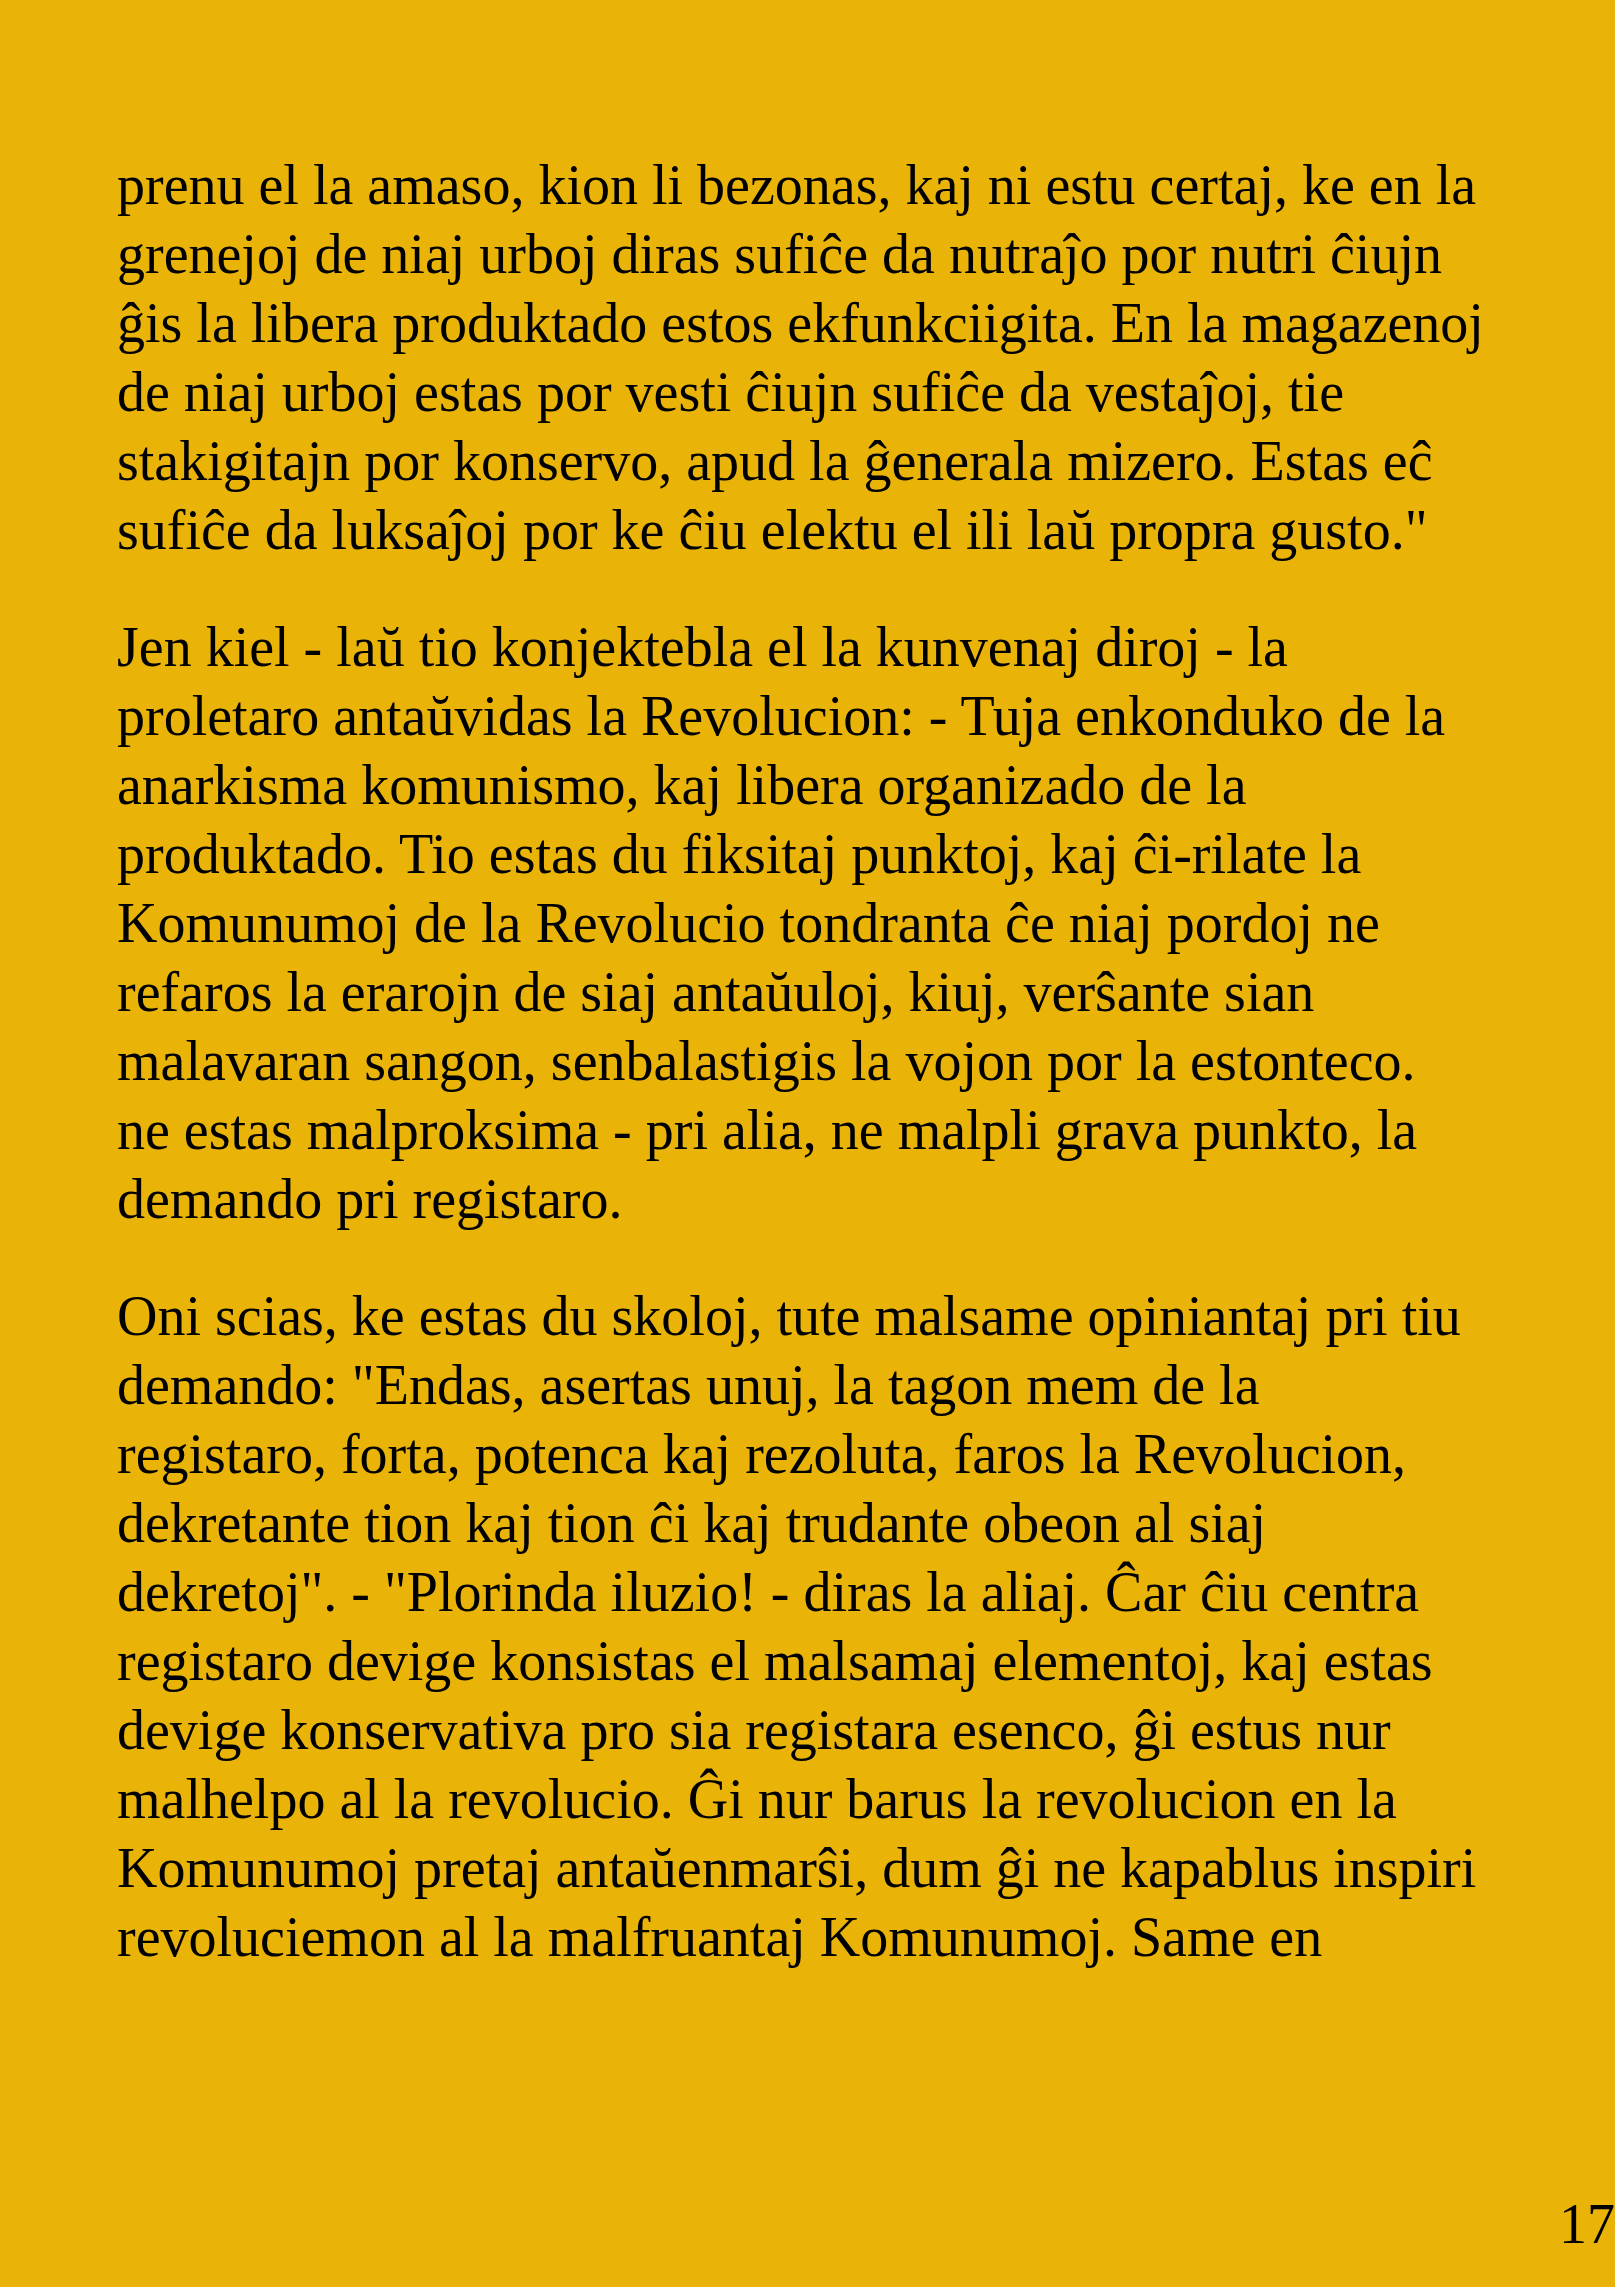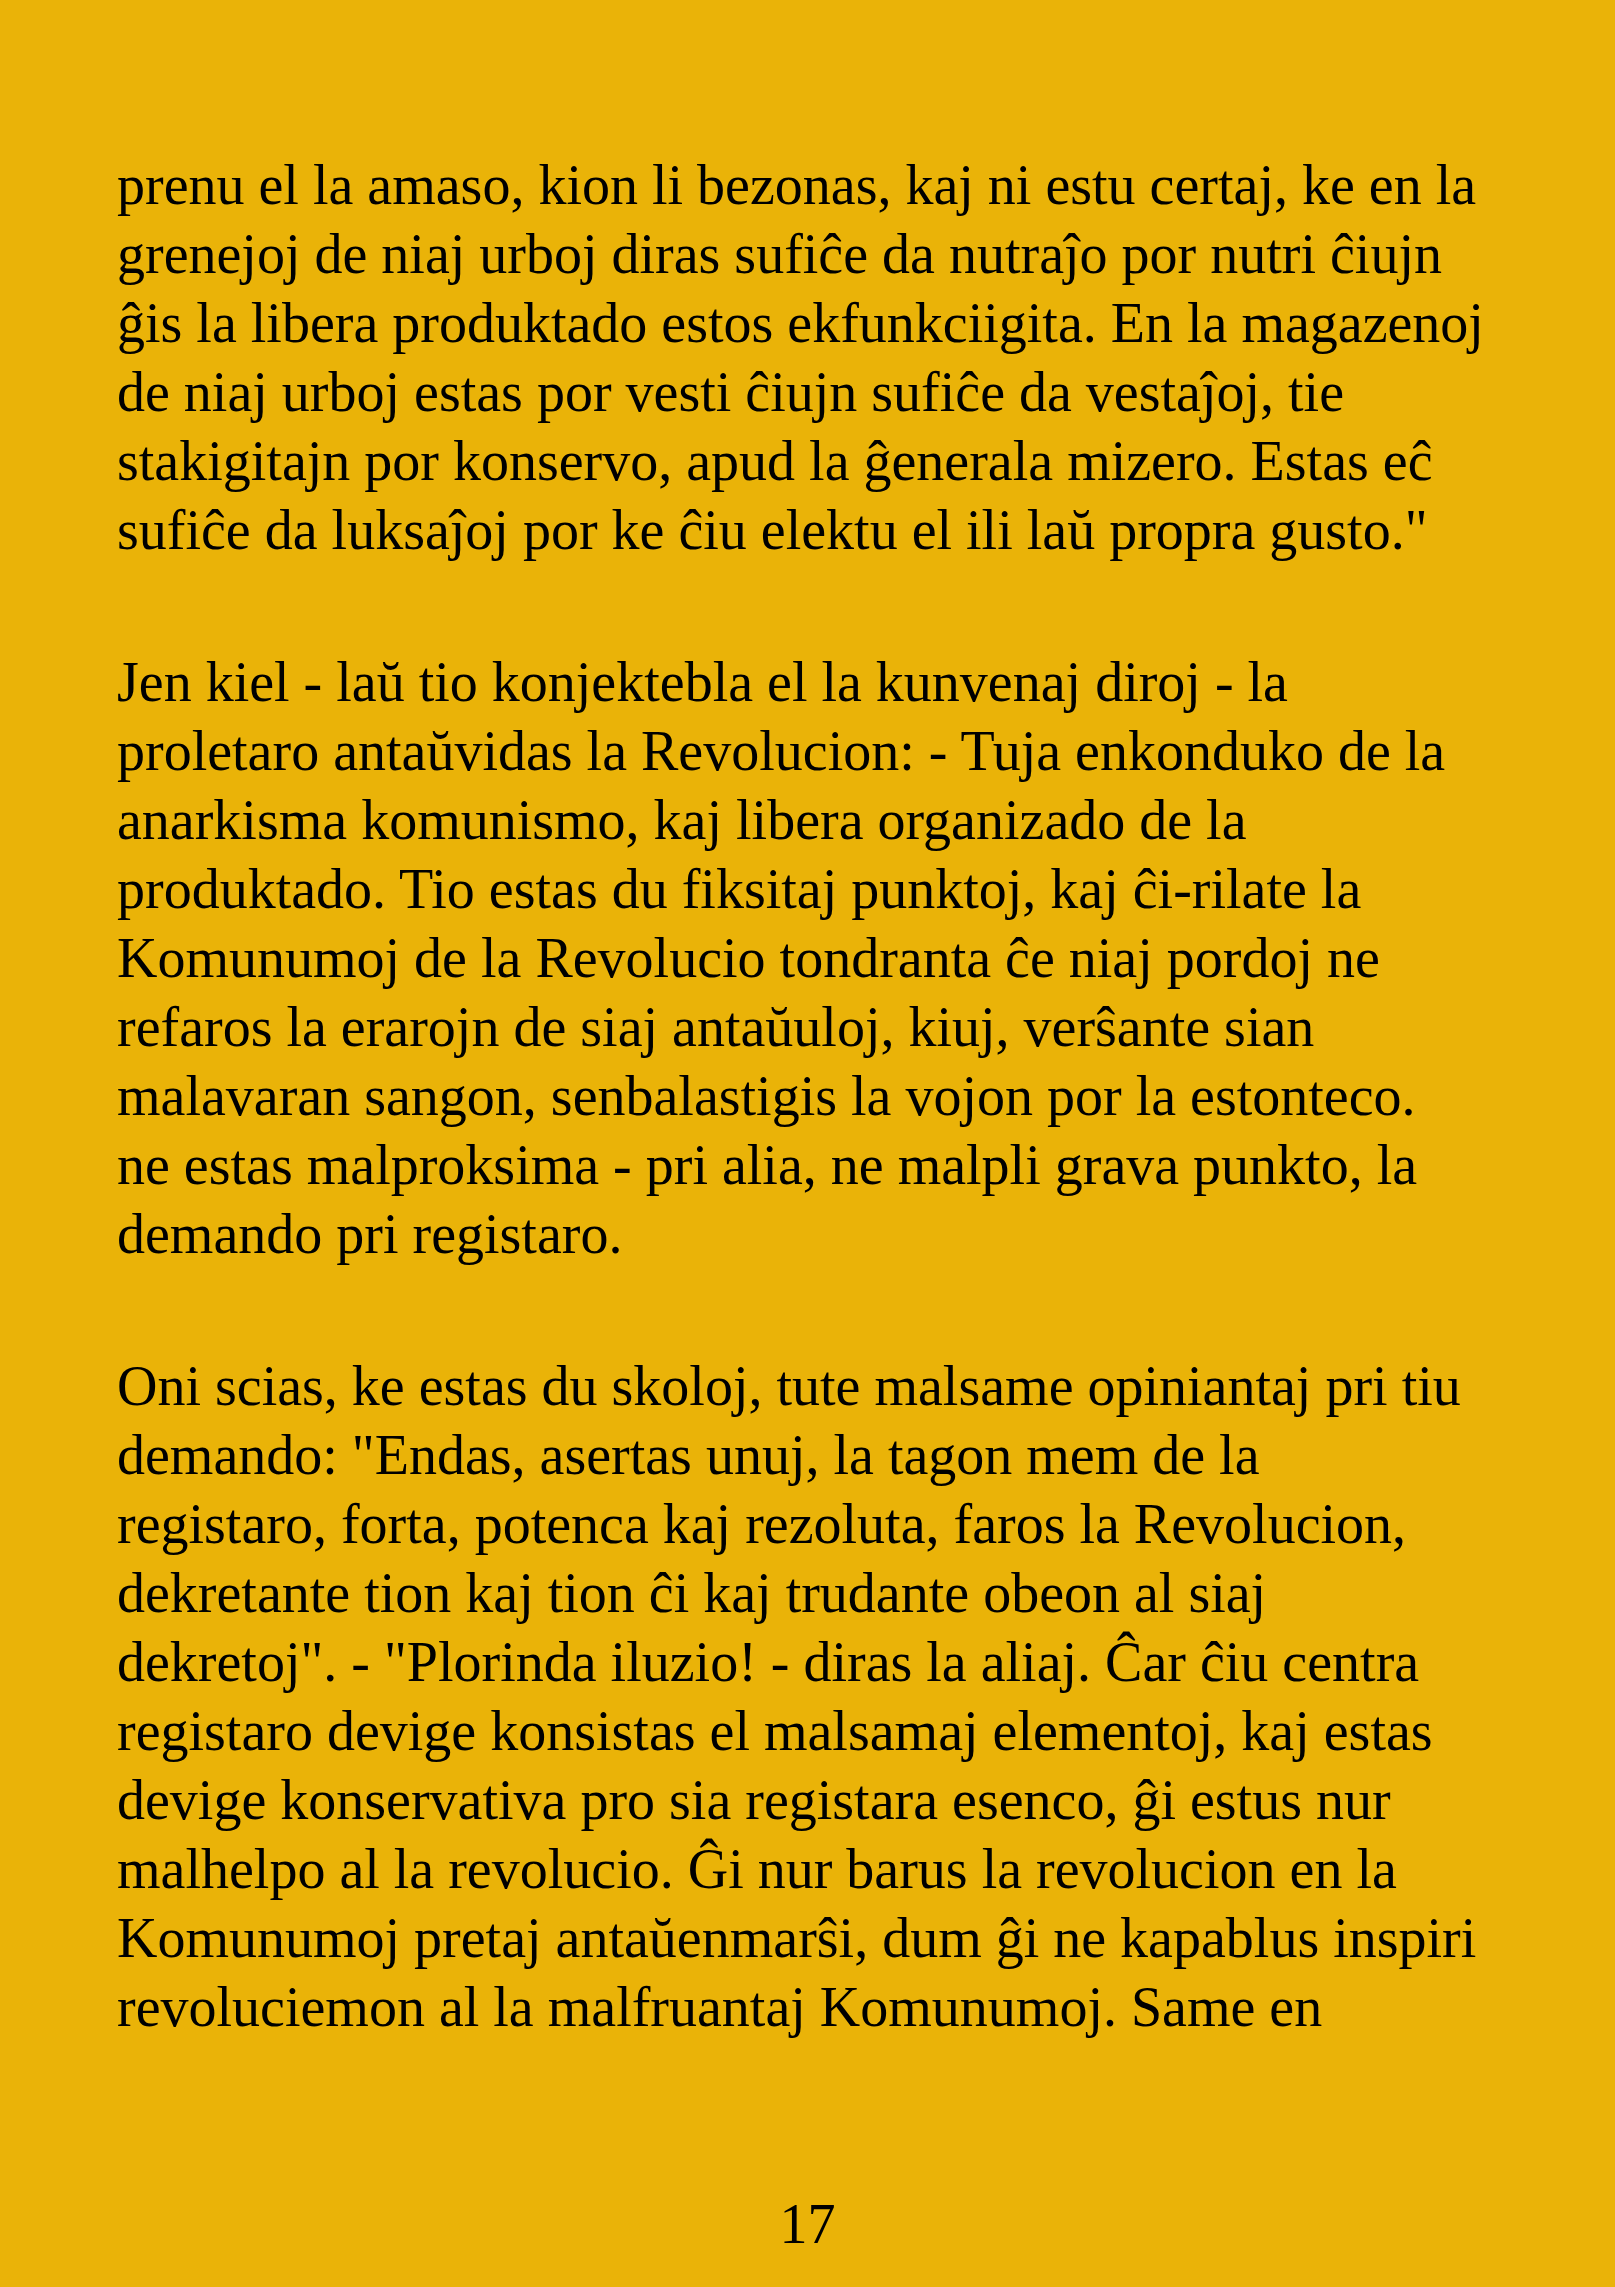--- a/index.html
+++ b/index.html
@@ -24,33 +24,33 @@
     position: absolute;
     left: 117px;
     top: 151px;
     right: 0;
   }
   .para {
     margin: 0;
     padding: 0;
   }
   .para + .para {
-    margin-top: 83px;
+    margin-top: 48px;
   }
   .line {
     font-size: 56px;
     line-height: 69px;
     white-space: nowrap;
   }
   .footer {
     position: absolute;
     left: 0;
     width: 1615px;
     top: 2190px;
-    text-align: center;
+    text-align: right;
   }
   .page-number {
     font-size: 56px;
     line-height: 69px;
   }
 </style>
 </head>
 <body>
 
 <div class="page">

